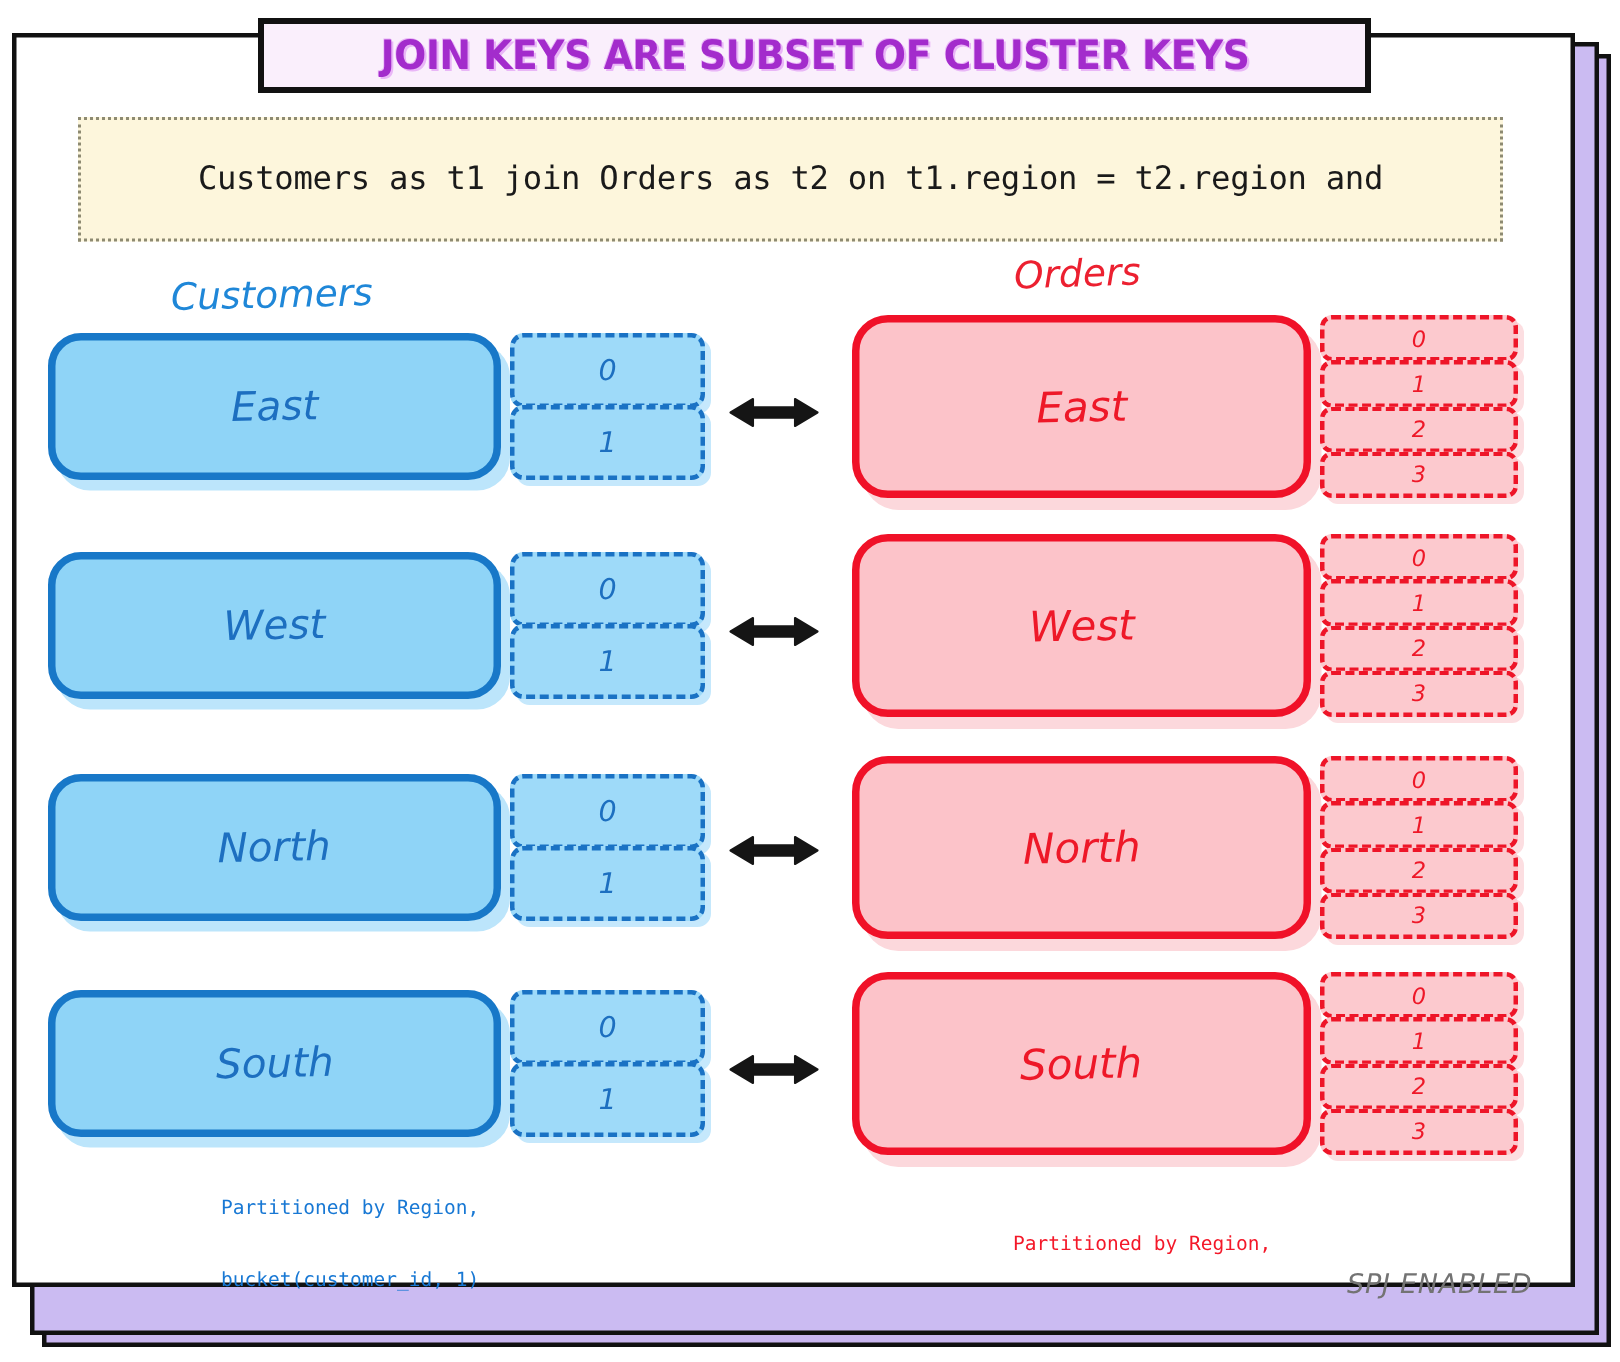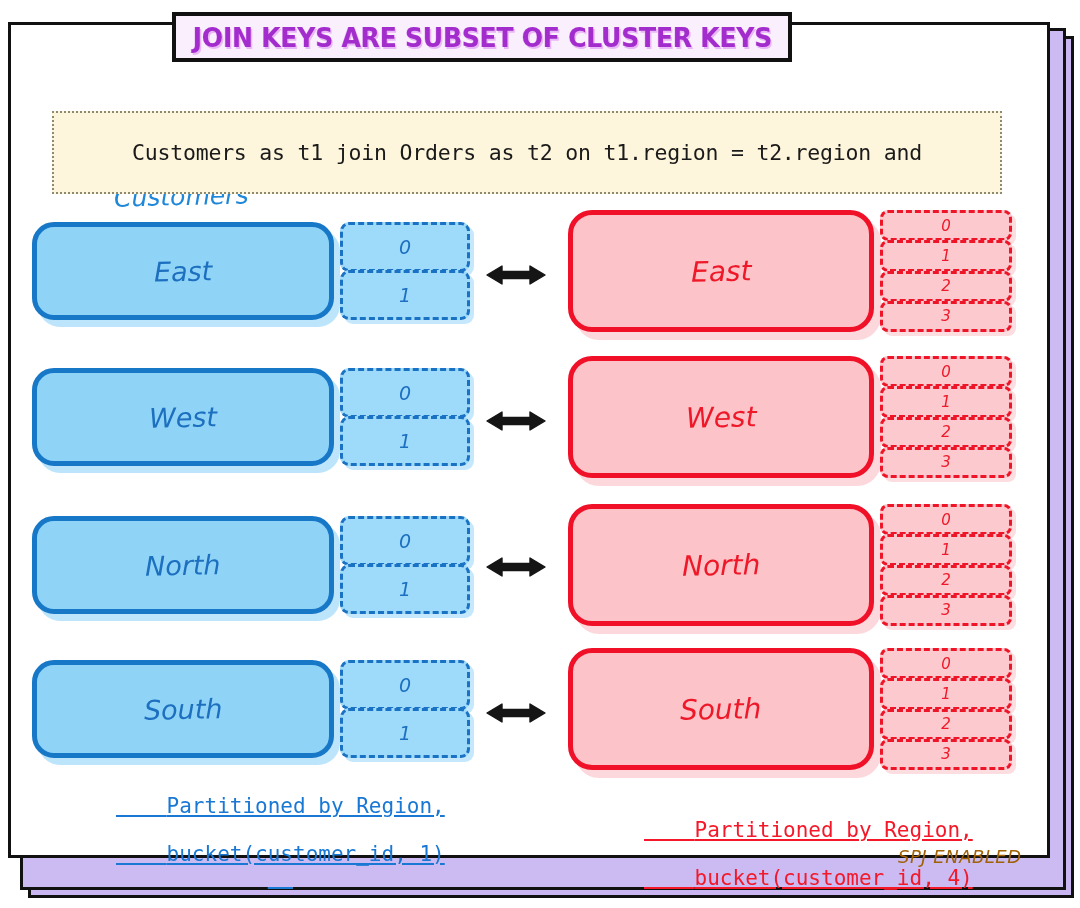--- a/index.html
+++ b/index.html
@@ -38,21 +38,21 @@
     left: 8px; top: 22px;
     width: 1042px; height: 836px;
     background: #ffffff;
     border: 3px solid #111111;
   }
 
   
   .title-banner {
     position: absolute;
     left: 172px; top: 12px;
-    width: 620px; height: 50px;
+    width: 742px; height: 50px;
     background: #faeffc;
     border: 4px solid #111111;
     display: flex;
     align-items: center;
     justify-content: center;
     z-index: 9;
   }
   .title-text {
     font-family: "DejaVu Sans", sans-serif;
     font-weight: bold;
@@ -69,21 +69,20 @@
     position: absolute;
     left: 52px; top: 78px;
     width: 950px; height: 83px;
     background: #fdf6dc;
     border: 2px dotted #8d8a72;
     display: flex;
     flex-direction: column;
     align-items: center;
     justify-content: center;
     z-index: 6;
-    margin-top: 33px;
   }
   .sql-line {
     font-family: "DejaVu Sans Mono", monospace;
     font-size: 21.5px;
     color: #1a1a1a;
     line-height: 31px;
     white-space: pre;
     letter-spacing: -0.2px;
   }
 
@@ -183,37 +182,36 @@
     display: flex;
     align-items: center;
     justify-content: center;
   }
   .link-arrow svg { display: block; }
 
   
   .caption {
     position: absolute;
     font-family: "DejaVu Sans Mono", monospace;
-    font-size: 21px;
+    font-size: 13px;
     line-height: 24px;
     text-align: center;
     white-space: pre;
-    text-decoration: underline;
   }
   #caption-customers { left: 116px; top: 770px; color: #1878d4; }
   #caption-orders    { left: 644px; top: 794px; color: #f41829; }
 
   .spj-badge {
     position: absolute;
     left: 898px; top: 846px;
     font-family: "DejaVu Sans", sans-serif;
     font-size: 18px;
     font-style: italic;
     letter-spacing: 0.5px;
-    color: #a16207;
+    color: #737373;
     white-space: nowrap;
   }
 </style>
 </head>
 <body>
 
 <div id="stage">
 
   <div class="paper-shadow-3"></div>
   <div class="paper-shadow-2"></div>
@@ -324,18 +322,17 @@
         </div>
       </div>
     </div>
 
   <div class="caption" id="caption-customers">
     <span>Partitioned by Region,</span><br>
     <span>bucket(customer_id, 1)</span>
   </div>
   <div class="caption" id="caption-orders">
     <span>Partitioned by Region,</span><br>
-    <span>bucket(customer_id, 4)</span>
   </div>
 
   <div class="spj-badge">SPJ ENABLED</div>
 
 </div>
 
 </body></html>

